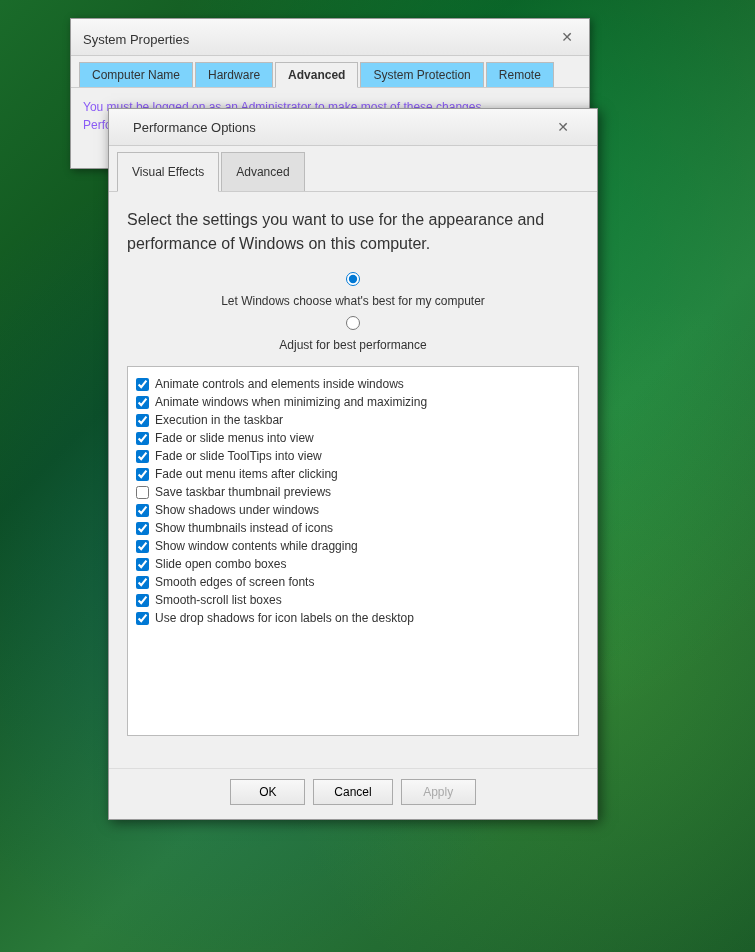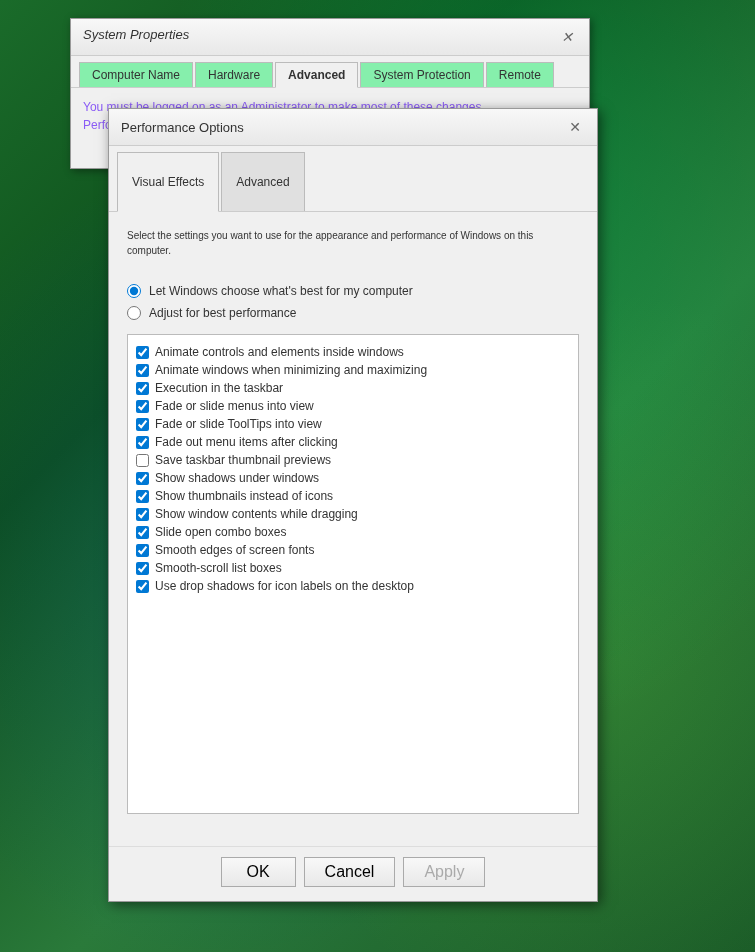--- a/index.html
+++ b/index.html
@@ -34,23 +34,22 @@
       background: #f0f0f0;
       border: 1px solid #999;
       box-shadow: 2px 2px 8px rgba(0,0,0,0.4);
     }
 
     .sys-titlebar {
       background: linear-gradient(to bottom, #f8f8f8, #e8e8e8);
       padding: 8px 12px;
       display: flex;
       justify-content: space-between;
-      align-items: flex-start;
+      align-items: flex-end;
       border-bottom: 1px solid #ccc;
-      font-style: italic;
     }
 
     .sys-titlebar-text {
       font-size: 13px;
       color: #333;
     }
 
     .title-close {
       width: 20px;
       height: 20px;
@@ -66,21 +65,21 @@
       display: flex;
       background: #f0f0f0;
       padding: 6px 8px 0;
       gap: 2px;
       border-bottom: 1px solid #ccc;
     }
 
     .sys-tab {
       padding: 5px 12px;
       font-size: 12px;
-      background: #86efac;
+      background: #7dd3fc;
       border: 1px solid #bbb;
       border-bottom: none;
       cursor: pointer;
       color: #333;
     }
 
     .sys-tab.active {
       background: #f0f0f0;
       border-bottom: 1px solid #f0f0f0;
       margin-bottom: -1px;
@@ -105,21 +104,21 @@
       top: 108px;
       left: 108px;
       width: 490px;
       background: #f0f0f0;
       border: 1px solid #999;
       box-shadow: 3px 3px 12px rgba(0,0,0,0.5);
     }
 
     .perf-titlebar {
       background: linear-gradient(to bottom, #f8f8f8, #e8e8e8);
-      padding: 8px 12px;
+      padding: 8px 24px;
       display: flex;
       justify-content: space-between;
       align-items: center;
       border-bottom: 1px solid #ccc;
     }
 
     .perf-title-text {
       font-size: 13px;
       color: #333;
     }
@@ -137,77 +136,78 @@
 
     .perf-tabs {
       display: flex;
       background: #f0f0f0;
       padding: 6px 8px 0;
       gap: 2px;
       border-bottom: 1px solid #ccc;
     }
 
     .perf-tab {
-      padding: 22px 14px;
+      padding: 12px 14px;
       font-size: 12px;
       background: #e0e0e0;
       border: 1px solid #bbb;
       border-bottom: none;
       cursor: pointer;
       color: #333;
     }
 
     .perf-tab.active {
       background: #f0f0f0;
       border-bottom: 1px solid #f0f0f0;
       margin-bottom: -1px;
     }
 
     .perf-body {
       padding: 16px 18px;
       background: #f0f0f0;
     }
 
     .perf-description {
-      font-size: 10px;
-      color: #333;
-      margin-bottom: 26px;
+      font-size: 16px;
+      color: #333;
+      margin-bottom: 16px;
       line-height: 1.5;
     }
 
     .radio-group {
       display: flex;
       flex-direction: column;
       gap: 8px;
       margin-bottom: 14px;
     }
 
     .radio-item {
       display: flex;
       align-items: center;
       gap: 8px;
       cursor: pointer;
+      flex-direction: column;
     }
 
     .radio-item input[type="radio"] {
       accent-color: #0078d4;
       width: 14px;
       height: 14px;
     }
 
     .radio-label {
       font-size: 12px;
       color: #333;
     }
 
     .checkbox-list-container {
       border: 1px solid #bbb;
       background: #fff;
       padding: 8px;
-      height: 480px;
+      height: 370px;
       overflow-y: auto;
       margin-bottom: 16px;
     }
 
     .checkbox-item {
       display: flex;
       align-items: center;
       gap: 6px;
       padding: 2px 0;
       cursor: pointer;
@@ -229,21 +229,21 @@
       display: flex;
       justify-content: center;
       gap: 8px;
       padding: 10px 18px 14px;
       background: #f0f0f0;
       border-top: 1px solid #ddd;
     }
 
     .btn {
       padding: 5px 20px;
-      font-size: 16px;
+      font-size: 12px;
       border: 1px solid #aaa;
       background: linear-gradient(to bottom, #f8f8f8, #e8e8e8);
       cursor: pointer;
       min-width: 75px;
       text-align: center;
     }
 
     .btn:disabled {
       color: #aaa;
       cursor: default;

